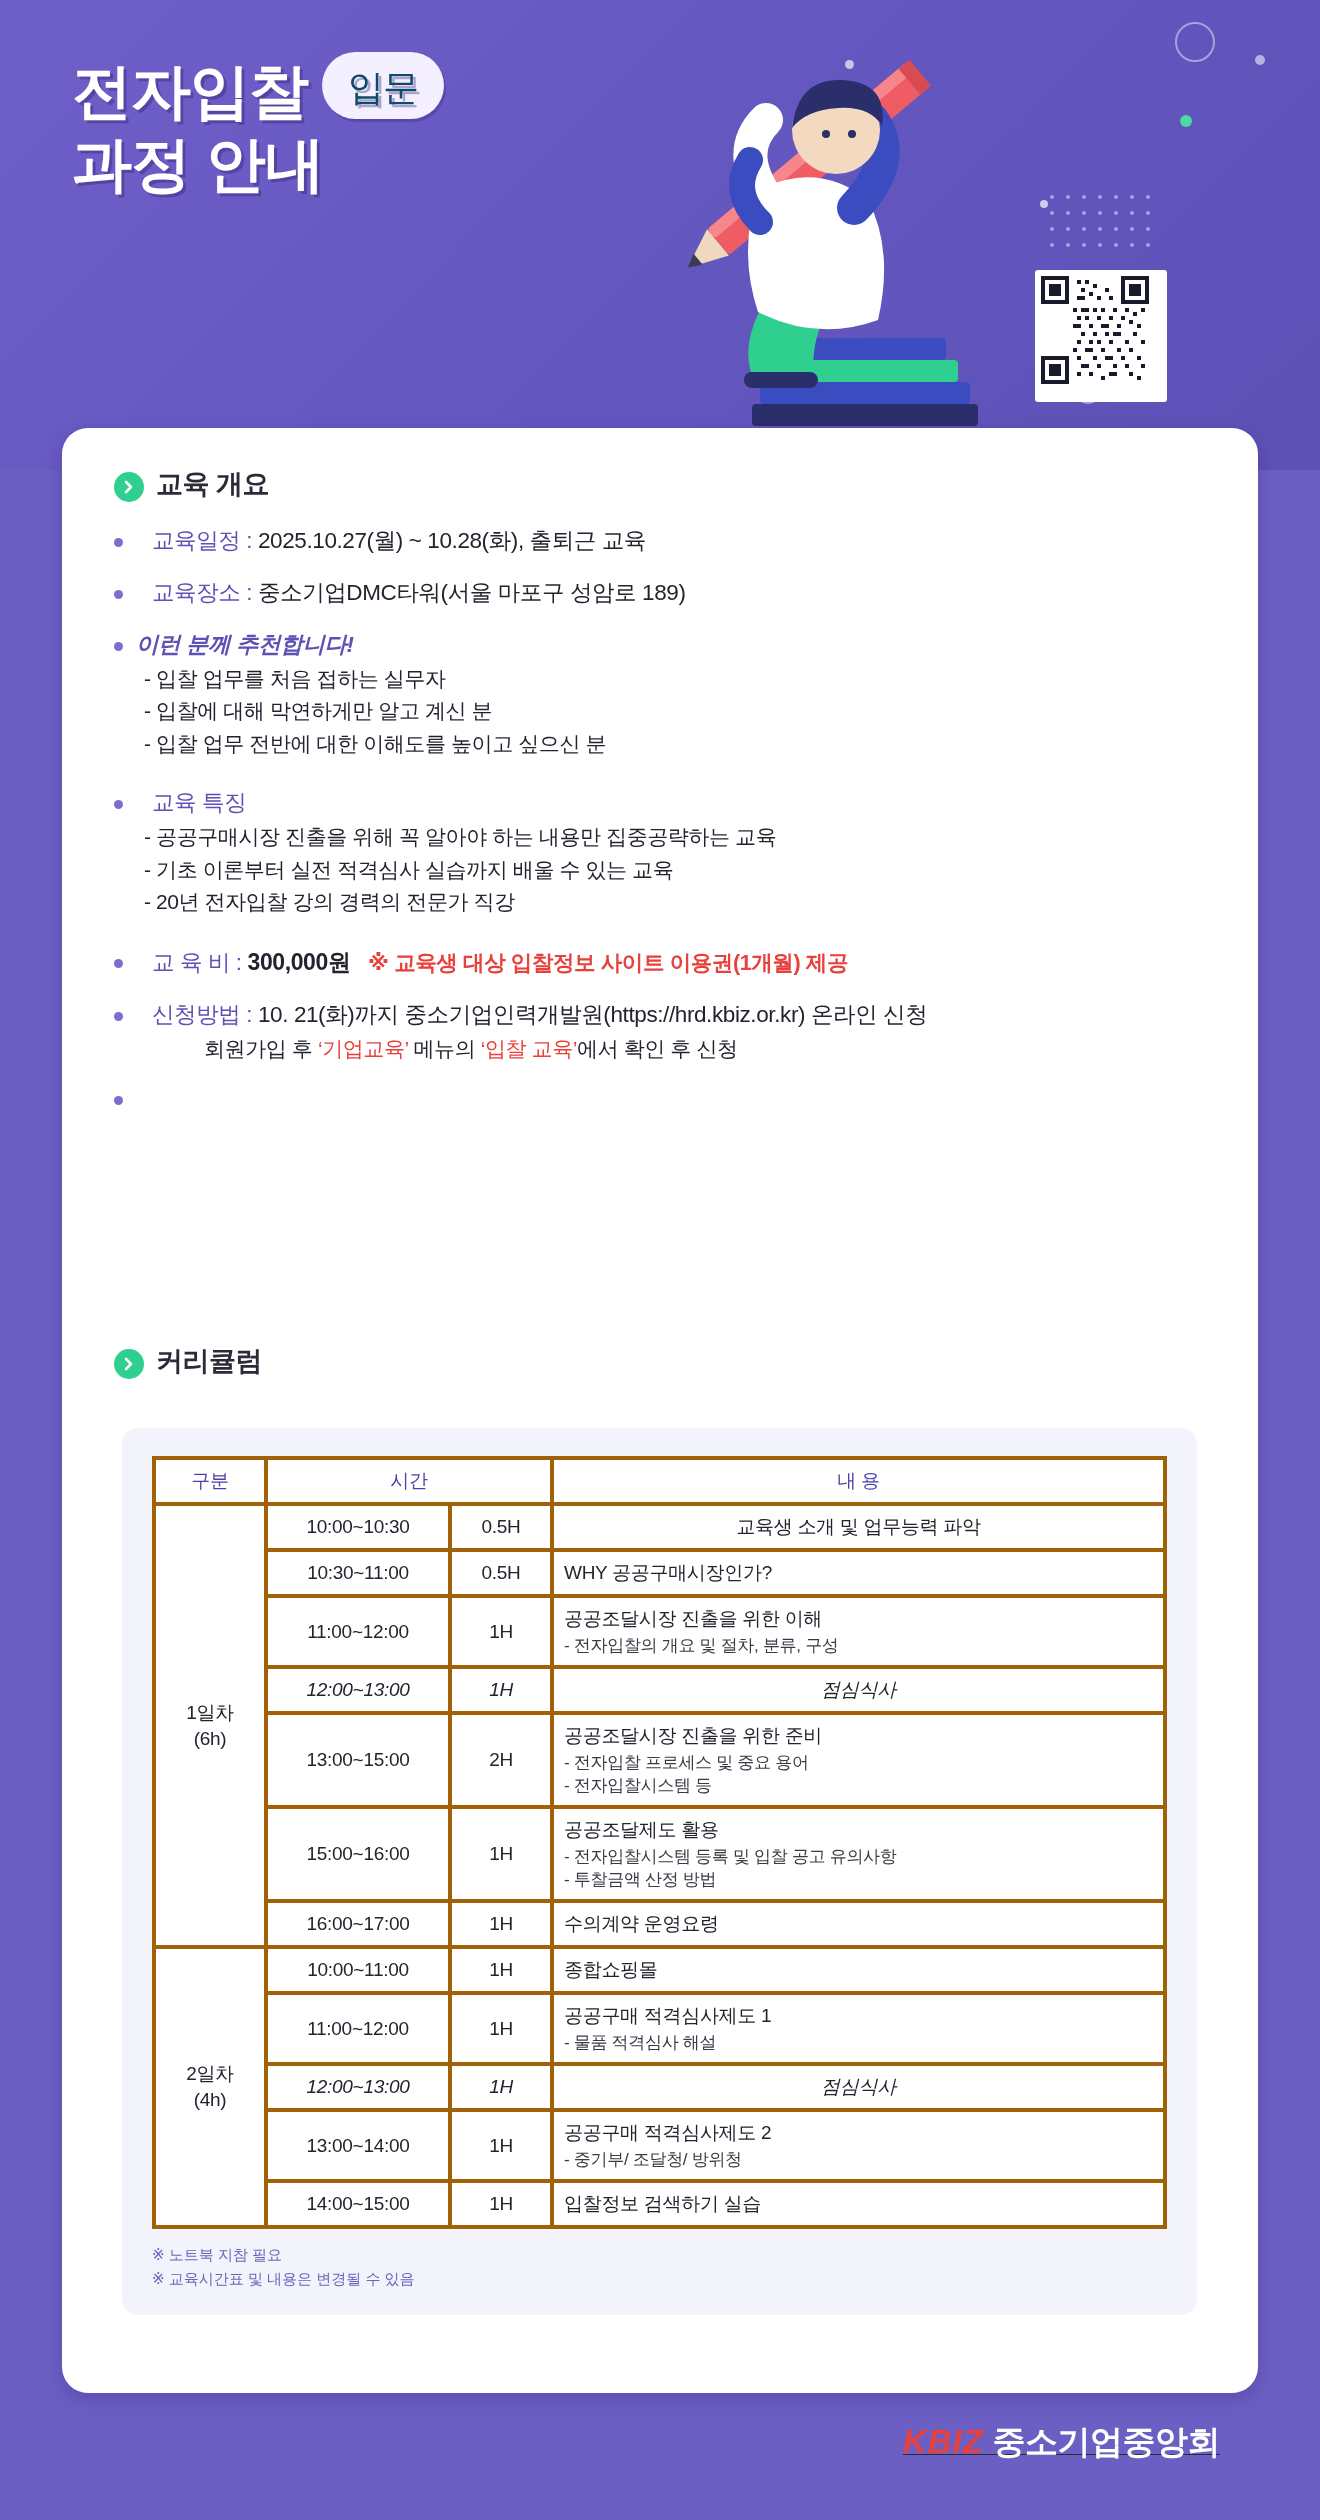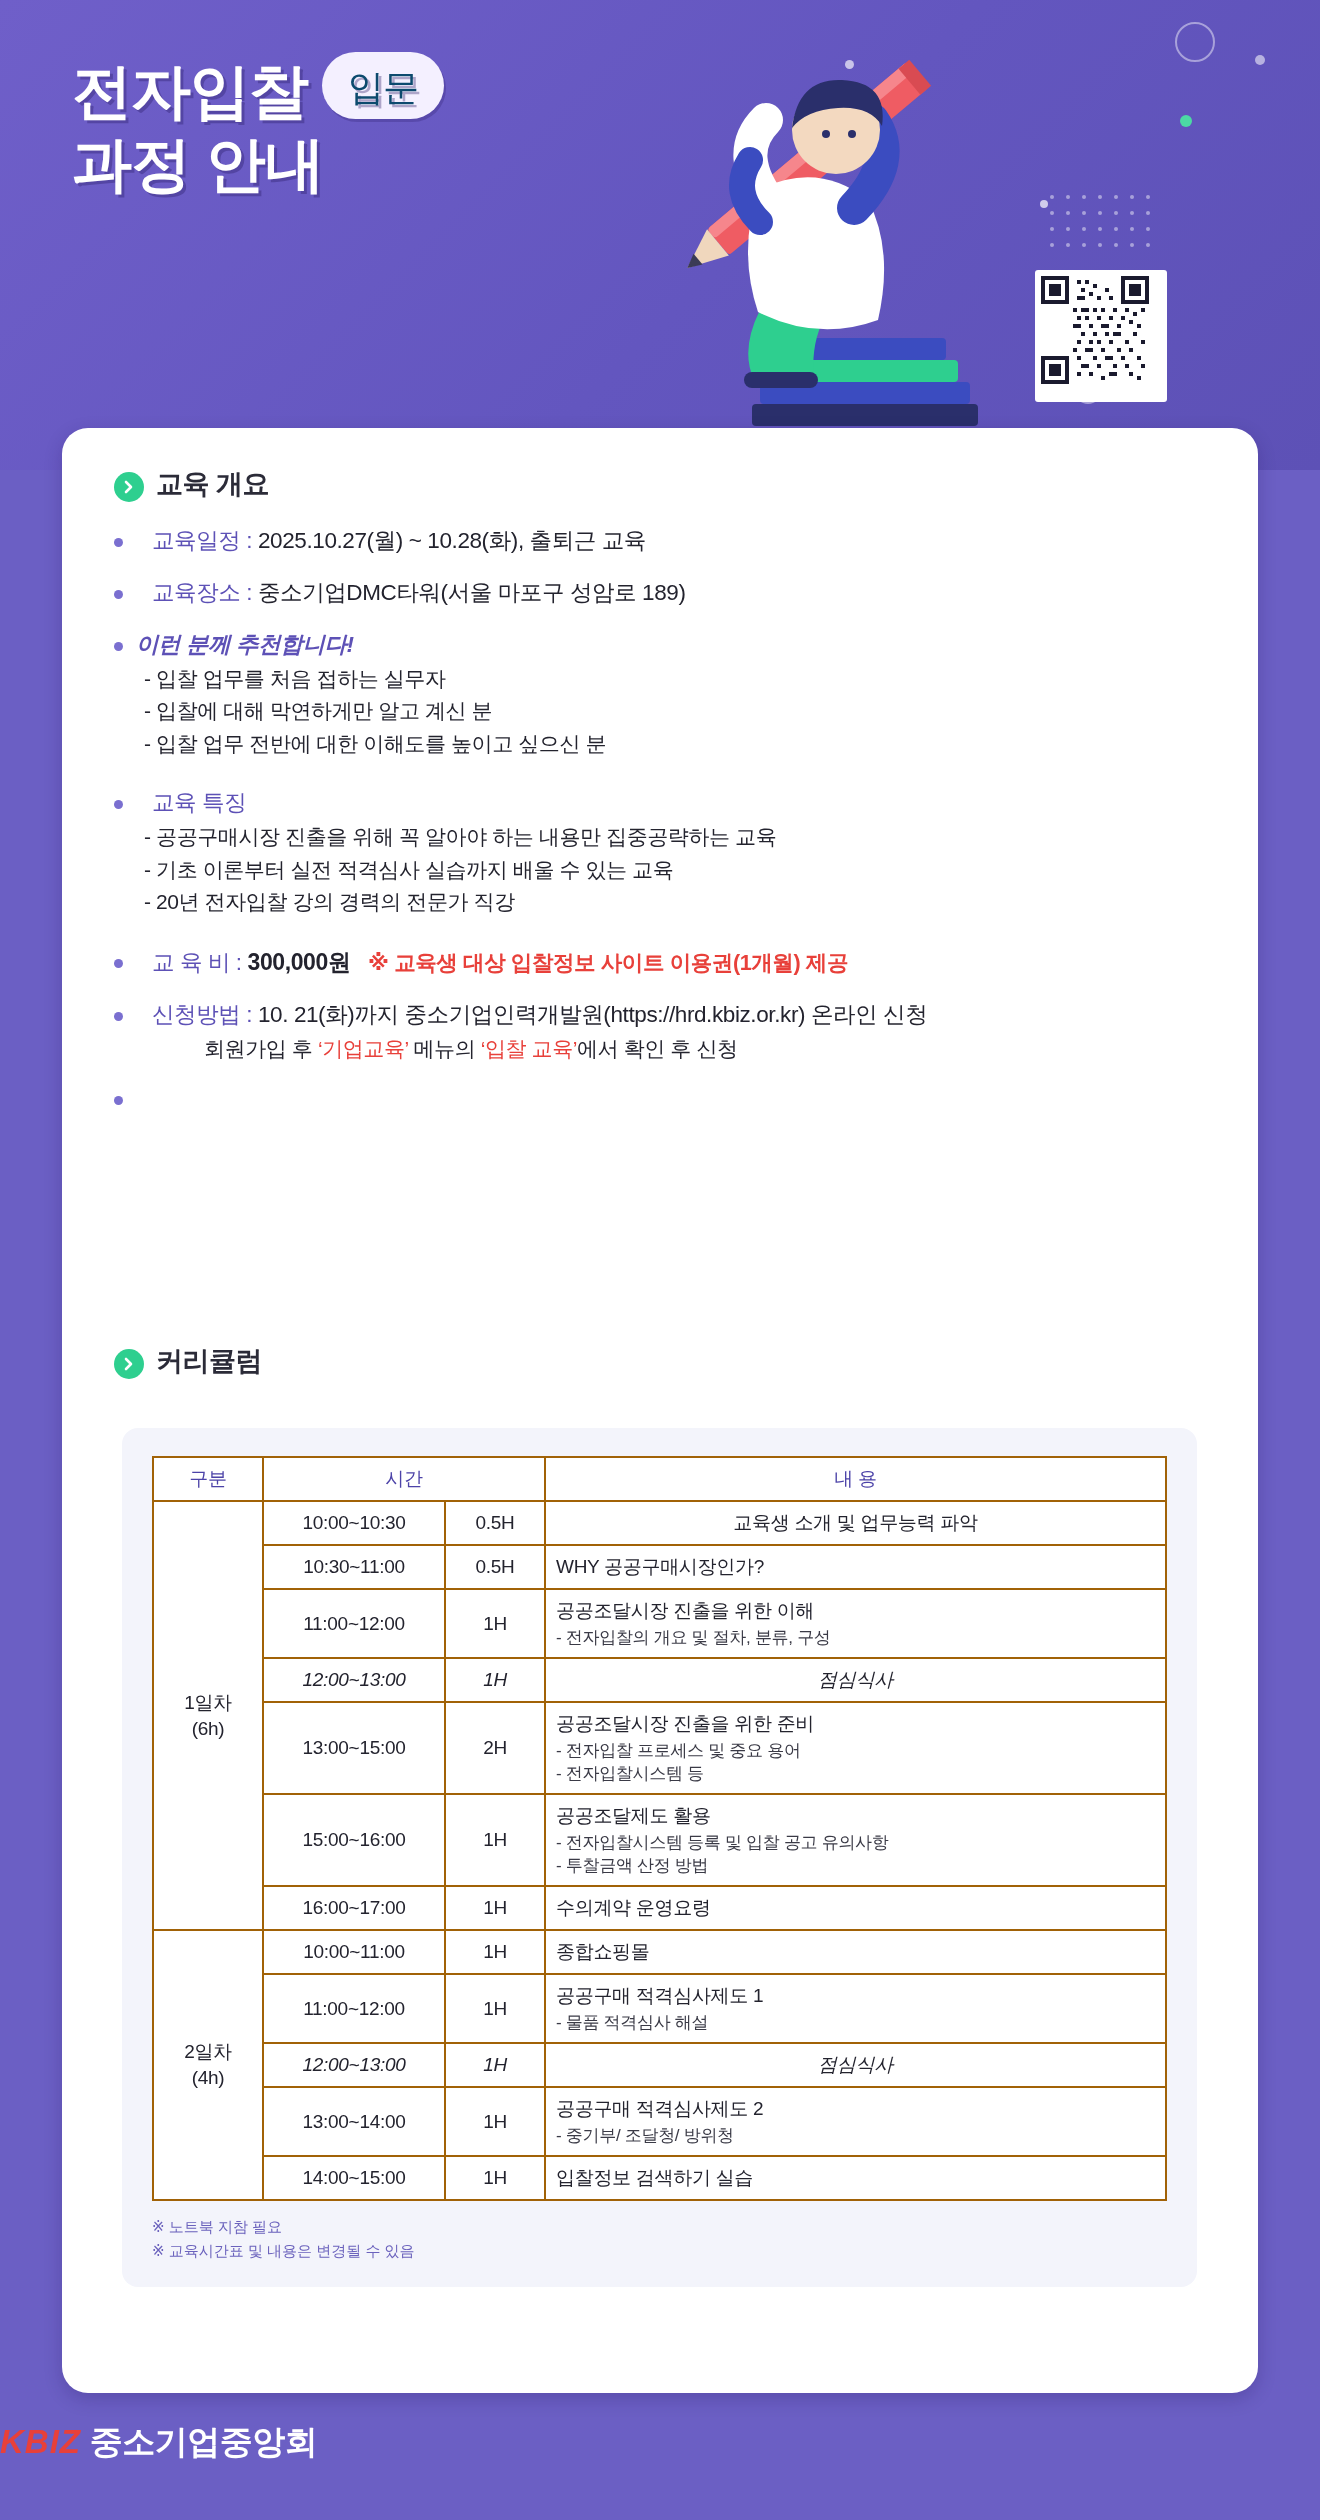--- a/index.html
+++ b/index.html
@@ -76,37 +76,37 @@
   .note-red{color:#e8403a;font-weight:bold;font-size:21.5px;}
   .q-red{color:#e8403a;}
   
   .curr-wrap{
     position:absolute;left:60px;top:1000px;width:1075px;
     background:#f3f4fb;border-radius:16px;padding:28px 30px 24px;
     box-sizing:border-box;
   }
   table.curr{border-collapse:collapse;width:100%;background:#ffffff;}
   table.curr th,table.curr td{
-    border:2px solid #a16207;
+    border:4px solid #a16207;
     font-size:19px;color:#23232e;padding:8px 10px;
     letter-spacing:-.3px;
     margin-top:10px;
   }
   table.curr th{color:#4c43a8;font-weight:normal;font-size:19px;background:#ffffff;}
   td.day{color:#4c43a8;font-size:19px;text-align:center;line-height:1.35;}
   td.time{text-align:center;width:160px;}
   td.dur{text-align:center;width:78px;}
   td.cont{padding-left:14px;}
   td.center{text-align:center;}
   td.lunch{font-style:italic;text-align:center;}
   .c-sub{display:block;font-size:17px;color:#3a3a46;margin-top:2px;}
   .foot-note{margin-top:14px;font-size:15px;color:#6b62bd;line-height:1.6;}
   
   .bottom{
-    position:absolute;left:0;top:2420px;width:1220px;text-align:left;
+    position:absolute;left:0;top:2420px;width:1220px;text-align:right;text-decoration:underline;
   }
   .kbiz{font-size:33px;font-weight:bold;color:#ffffff;letter-spacing:-.5px;}
   .kbiz .k{color:#e8403a;font-style:italic;letter-spacing:1px;}
 </style>
 </head>
 <body>
 
 <div class="bg-top"></div>
 
 <div class="dot" style="left:1180px;top:115px;width:12px;height:12px;background:#4cd9a4;"></div>

